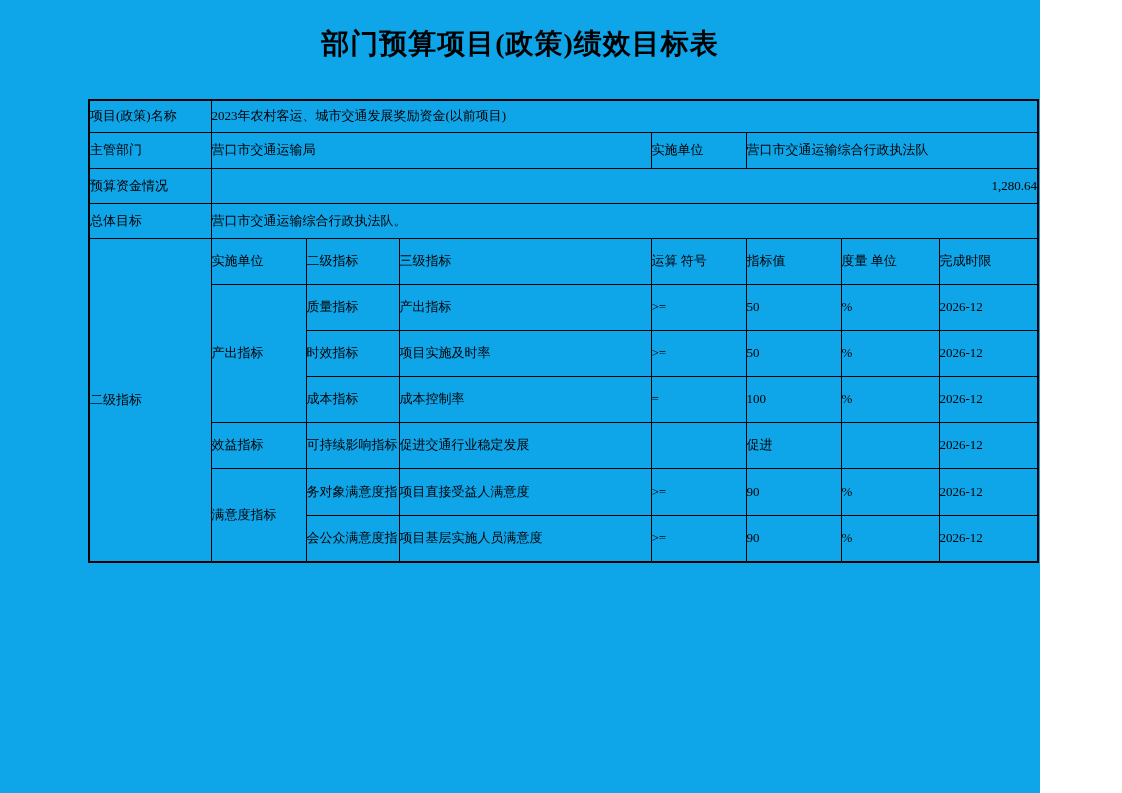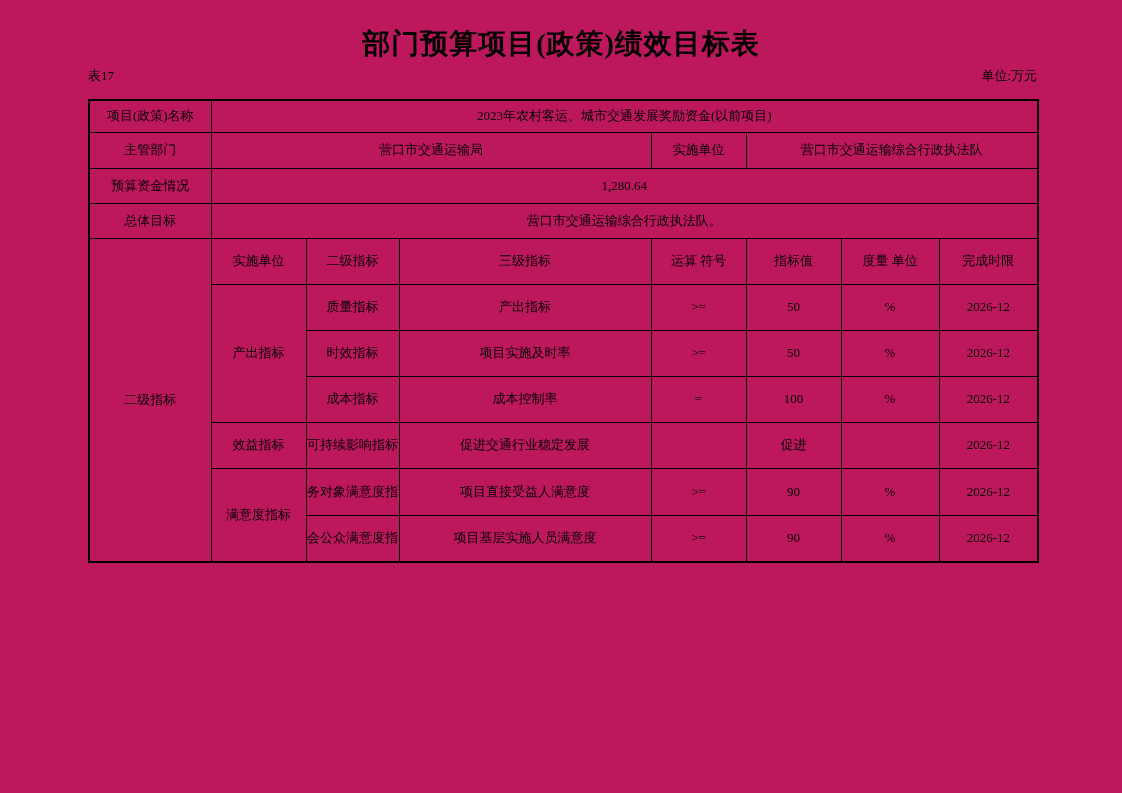--- a/index.html
+++ b/index.html
@@ -1,21 +1,21 @@
 <!DOCTYPE html>
 <html><head>
 <meta charset="utf-8">
 <style>
   * { box-sizing: border-box; }
   html, body { margin: 0; padding: 0; background: #ffffff; }
   .page {
     position: relative;
-    width: 1122px;
+    width: 1040px;
     height: 793px;
-    background: #be185d;
+    background: #0ea5e9;
     color: #000000;
     font-family: "Liberation Serif", "DejaVu Serif", serif;
     overflow: hidden;
   }
   .doc-title {
     position: absolute;
     top: 25px;
     left: 0;
     width: 100%;
     text-align: center;
@@ -36,43 +36,38 @@
     position: absolute;
     top: 99px;
     left: 88px;
     width: 949px;
     border-collapse: collapse;
     table-layout: fixed;
     border: 2px solid #000;
   }
   table.main td {
     border: 1px solid #000;
-    text-align: center;
     vertical-align: middle;
     font-size: 13px;
     padding: 0;
     overflow: hidden;
     white-space: nowrap;
   }
   td.al-right { text-align: right; padding-right: 3px; }
   td.al-left  { text-align: left;  padding-left: 4px; }
   td.two-line { white-space: pre-line; line-height: 1.35; }
   td.clip     { padding-left: 0; padding-right: 0; }
 </style>
 </head>
 <body>
 
 <div class="page">
 
   <div class="doc-title">部门预算项目(政策)绩效目标表</div>
 
-  <div class="meta-row">
-    <span>表17</span>
-    <span>单位:万元</span>
-  </div>
 
   <table class="main">
     <colgroup>
       <col style="width:122px">
         <col style="width:95px">
         <col style="width:93px">
         <col style="width:252px">
       <col style="width:95px">
         <col style="width:95px">
         <col style="width:98px">

